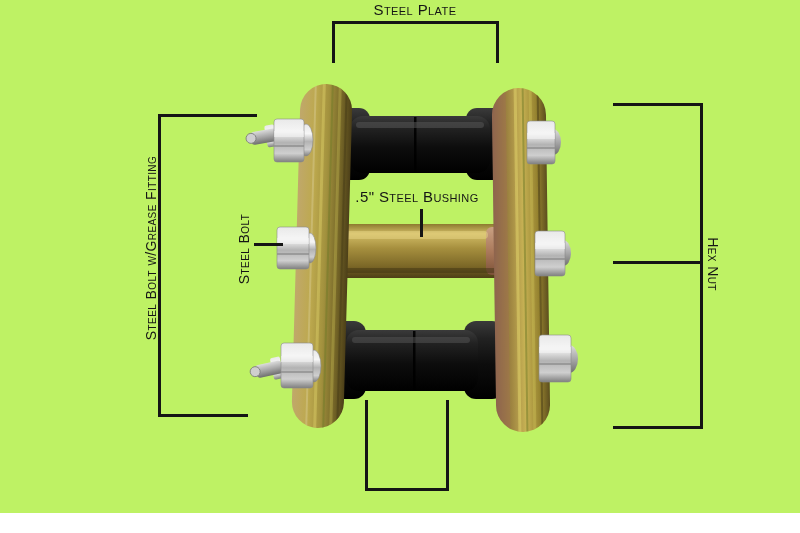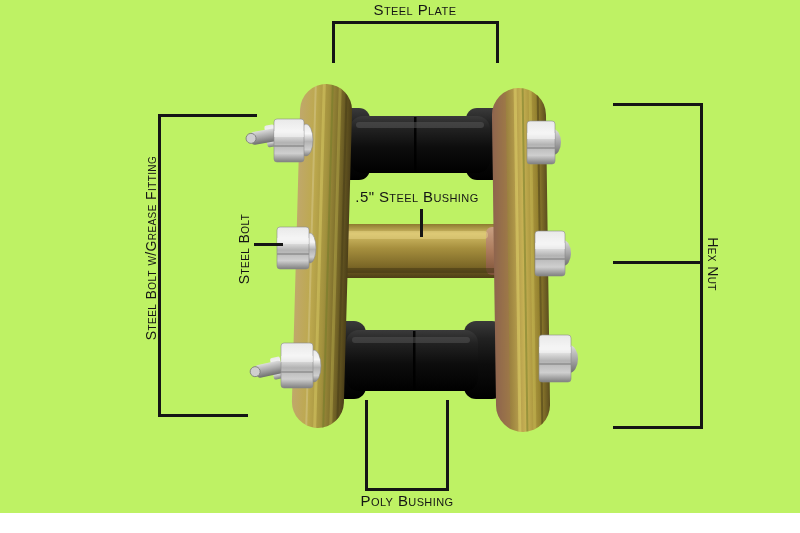--- a/index.html
+++ b/index.html
@@ -197,15 +197,14 @@
   <div class="label lbl-15" style="left:330px;top:2px;width:170px;">Steel Plate</div>
 
   <div class="label lbl-14 rot-ccw" style="left:56px;top:240px;width:190px;height:16px;">Steel Bolt w/Grease Fitting</div>
 
   <div class="label lbl-14 rot-ccw" style="left:204px;top:241px;width:80px;height:16px;">Steel Bolt</div>
 
   <div class="label lbl-15" style="left:337px;top:189px;width:160px;">.5" Steel Bushing</div>
 
   <div class="label lbl-14 rot-cw" style="left:681px;top:256px;width:64px;height:16px;">Hex Nut</div>
 
-  <div class="label lbl-15" style="left:327px;top:493px;width:160px;">Poly Bushing</div>
 
 </div>
 
 </body></html>

